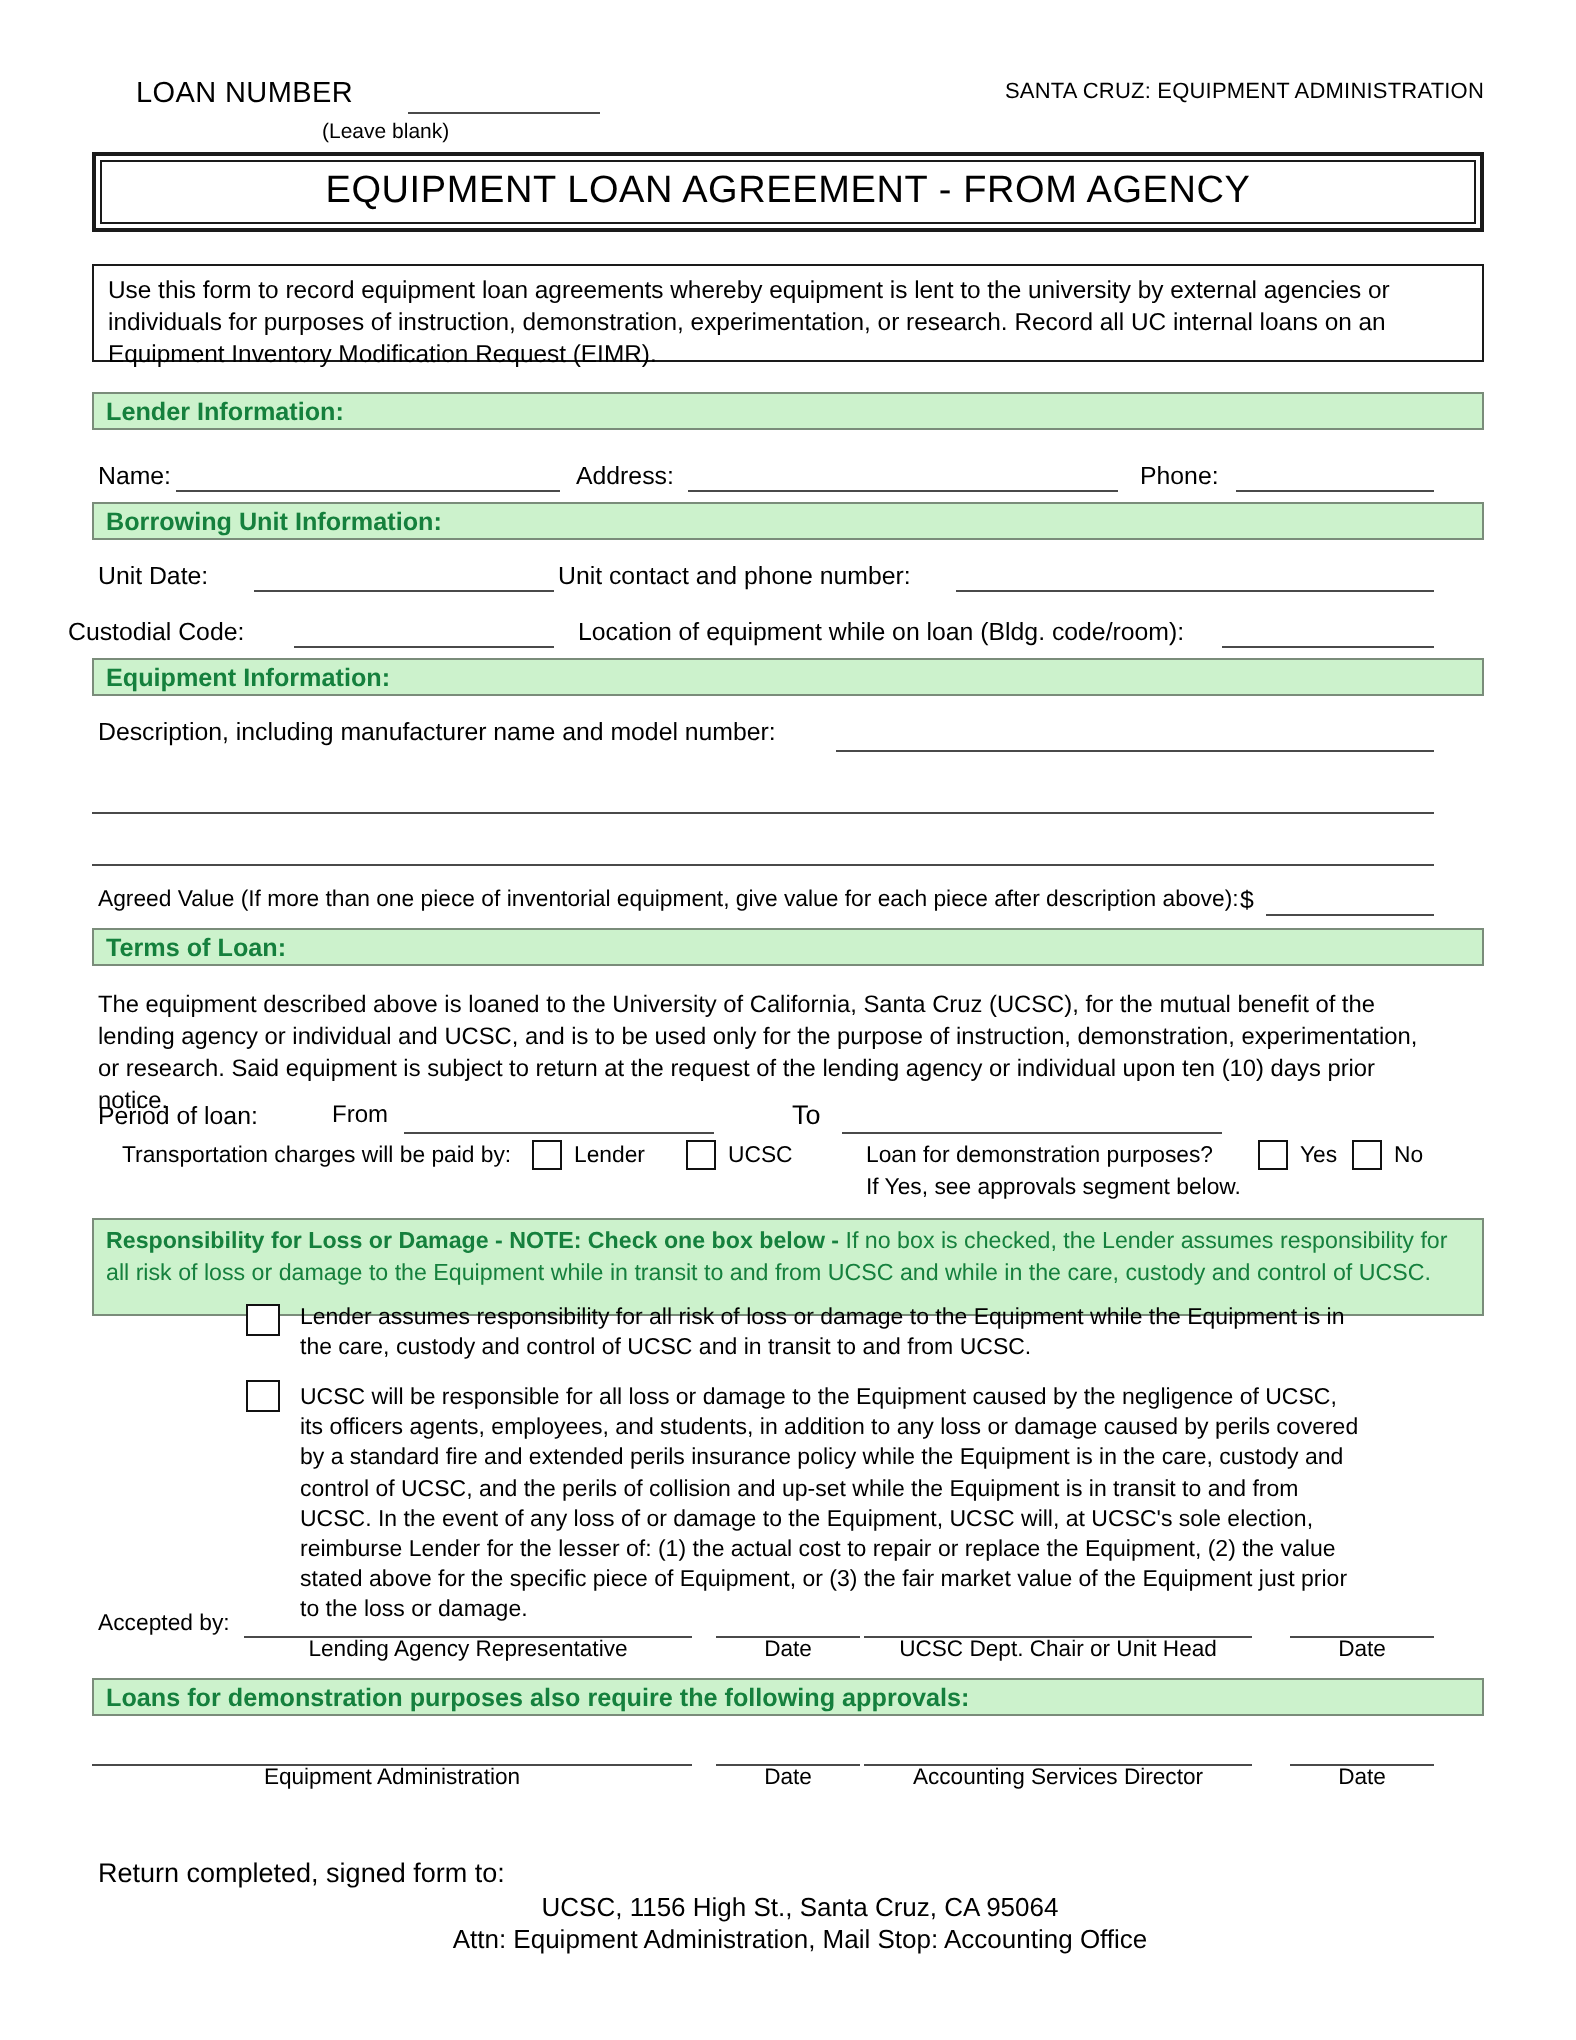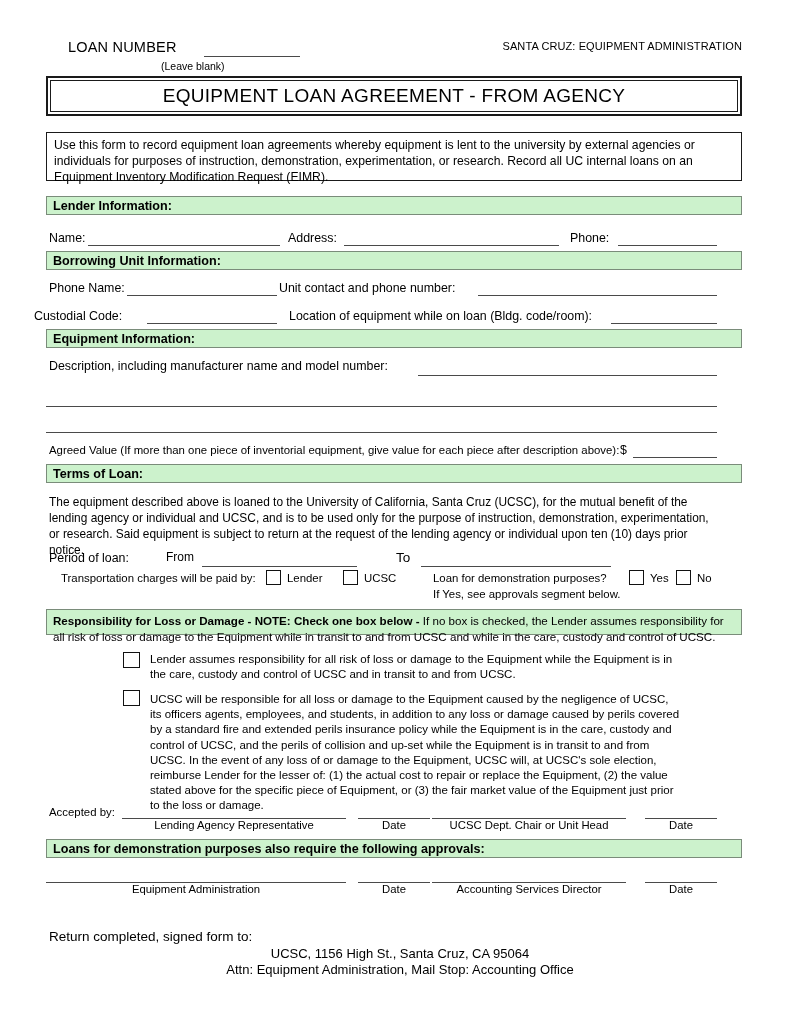--- a/index.html
+++ b/index.html
@@ -105,28 +105,28 @@
   .band {
     position: absolute;
     left: 46px;
     width: 696px;
     background: #ccf2cc;
     border: 1px solid #7a8c7a;
     box-sizing: border-box;
     font-weight: bold;
     font-size: 12.6px;
     padding: 2px 6px 0 6px;
-    color: #000000;
+    color: #15803d;
   }
   .band-1 { height: 19px; line-height: 15px; }
 
   #band-responsibility {
     left: 46px;
     width: 696px;
-    height: 26px;
+    height: 49px;
     padding: 3px 6px 0 6px;
     line-height: 15.5px;
     font-weight: normal;
     font-size: 11.6px;
   }
   #band-responsibility b { font-weight: bold; }
 
   
   .lbl {
     position: absolute;
@@ -213,21 +213,21 @@
   <div class="rule" style="left:88px; top:245px; width:192px;"></div>
 
   <span class="lbl" style="left:288px; top:231px;">Address:</span>
   <div class="rule" style="left:344px; top:245px; width:215px;"></div>
 
   <span class="lbl" style="left:570px; top:231px;">Phone:</span>
   <div class="rule" style="left:618px; top:245px; width:99px;"></div>
 
   <div class="band band-1" style="top:251px;">Borrowing Unit Information:</div>
 
-  <span class="lbl" style="left:49px; top:281px;">Phone Name:</span>
+  <span class="lbl" style="left:49px; top:281px;">Unit Date:</span>
   <div class="rule" style="left:127px; top:295px; width:150px;"></div>
 
   <span class="lbl" style="left:279px; top:281px;">Unit contact and phone number:</span>
   <div class="rule" style="left:478px; top:295px; width:239px;"></div>
 
   <span class="lbl" style="left:34px; top:309px;">Custodial Code:</span>
   <div class="rule" style="left:147px; top:323px; width:130px;"></div>
 
   <span class="lbl" style="left:289px; top:309px;">Location of equipment while on loan (Bldg. code/room):</span>
   <div class="rule" style="left:611px; top:323px; width:106px;"></div>

